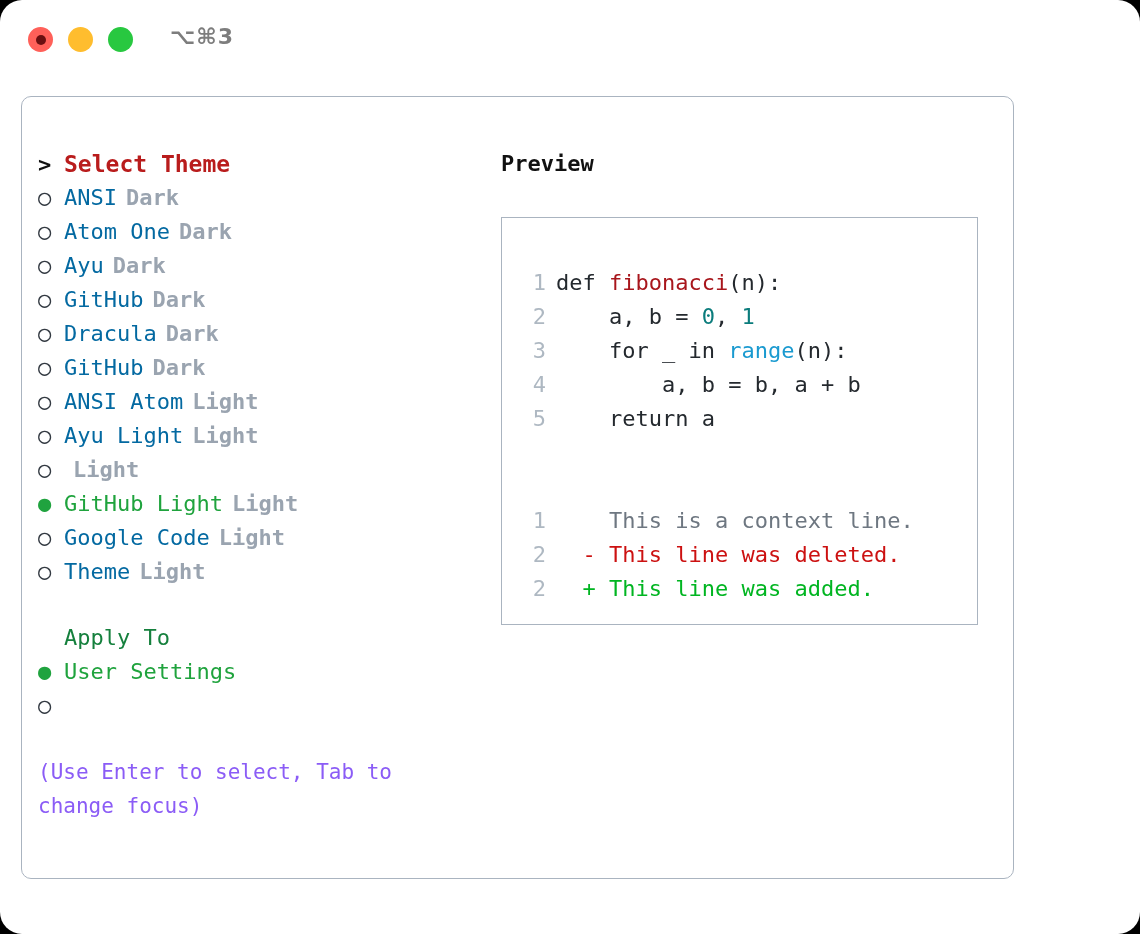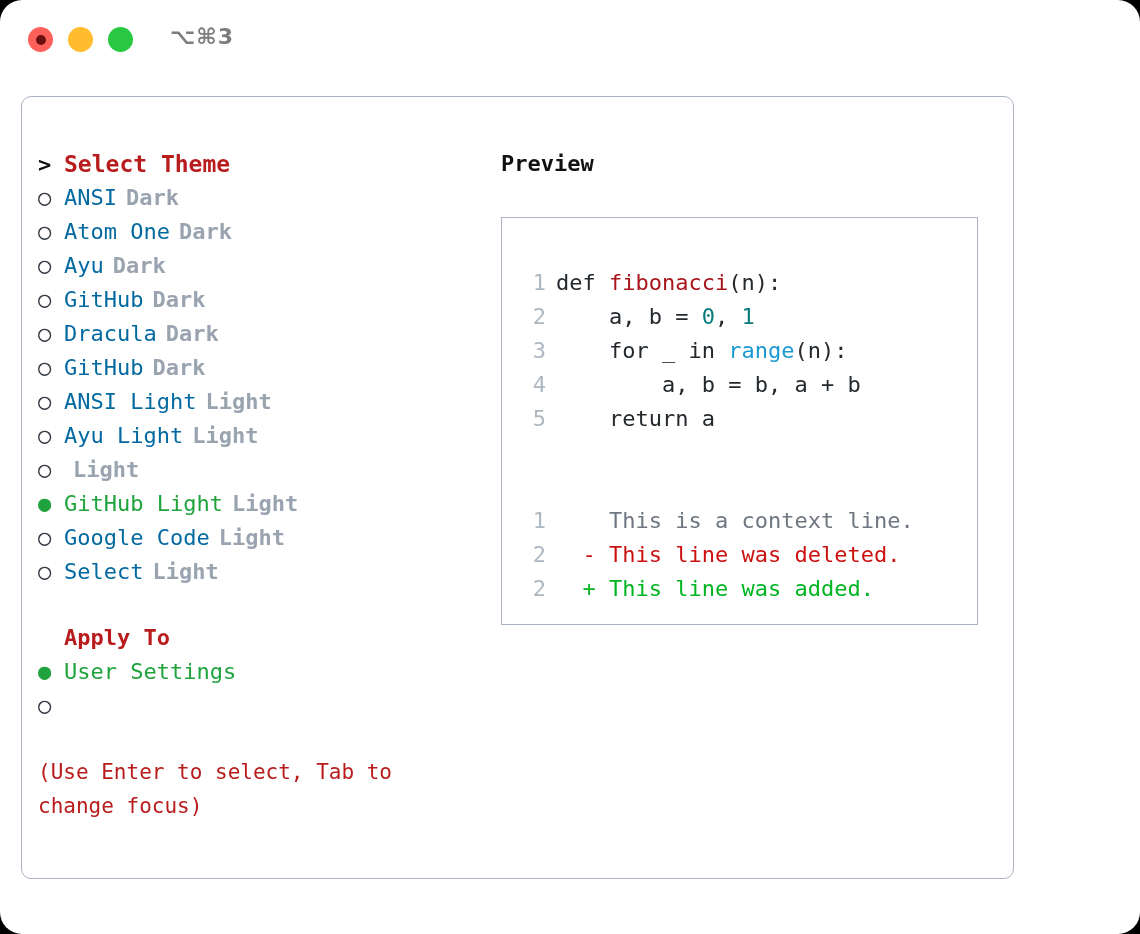--- a/index.html
+++ b/index.html
@@ -111,34 +111,34 @@
   .head-label {
     font-weight: 700;
     color: #b91c1c;
     font-size: 23px;
   }
   .theme-name { color: #0369a1; }
   .theme-name.selected { color: #1fa33d; }
   .theme-tag  { color: #9aa4b0; padding-left: 9px; font-weight: bold; }
 
   .section-title {
-    font-weight: 700;
-    color: #b91c1c;
+    font-weight: 400;
+    color: #15803d;
     font-size: 22px;
   }
   .apply-name { color: #24292e; }
   .apply-name.selected { color: #1fa33d; }
 
   #spacer-apply { height: 32px; }
   #spacer-hint  { height: 32px; }
 
   #hint {
     font-size: 21px;
     line-height: 34px;
-    color: #b91c1c;
+    color: #8b5cf6;
     width: 400px;
     white-space: normal;
   }
 
   
   #right-col {
     position: absolute;
     left: 479px;
     top: 50px;
     width: 490px;
@@ -205,26 +205,26 @@
         <span class="head-label">Select Theme</span>
       </div>
 
       <div id="theme-list">
           <div class="row"><span class="marker marker-off">○</span><span class="theme-name">ANSI</span><span class="theme-tag">Dark</span></div>
           <div class="row"><span class="marker marker-off">○</span><span class="theme-name">Atom One</span><span class="theme-tag">Dark</span></div>
           <div class="row"><span class="marker marker-off">○</span><span class="theme-name">Ayu</span><span class="theme-tag">Dark</span></div>
           <div class="row"><span class="marker marker-off">○</span><span class="theme-name">GitHub</span><span class="theme-tag">Dark</span></div>
           <div class="row"><span class="marker marker-off">○</span><span class="theme-name">Dracula</span><span class="theme-tag">Dark</span></div>
           <div class="row"><span class="marker marker-off">○</span><span class="theme-name">GitHub</span><span class="theme-tag">Dark</span></div>
-          <div class="row"><span class="marker marker-off">○</span><span class="theme-name">ANSI Light</span><span class="theme-tag">Light</span></div>
+          <div class="row"><span class="marker marker-off">○</span><span class="theme-name">ANSI Atom</span><span class="theme-tag">Light</span></div>
           <div class="row"><span class="marker marker-off">○</span><span class="theme-name">Ayu Light</span><span class="theme-tag">Light</span></div>
           <div class="row"><span class="marker marker-off">○</span><span class="theme-tag">Light</span></div>
           <div class="row"><span class="marker marker-on">●</span><span class="theme-name selected">GitHub Light</span><span class="theme-tag">Light</span></div>
           <div class="row"><span class="marker marker-off">○</span><span class="theme-name">Google Code</span><span class="theme-tag">Light</span></div>
-          <div class="row"><span class="marker marker-off">○</span><span class="theme-name">Select</span><span class="theme-tag">Light</span></div>
+          <div class="row"><span class="marker marker-off">○</span><span class="theme-name">Theme</span><span class="theme-tag">Light</span></div>
         </div>
 
       <div id="spacer-apply"></div>
 
       <div class="row">
         <span class="marker marker-blank">o</span>
         <span class="section-title">Apply To</span>
       </div>
 
       <div id="apply-list">

